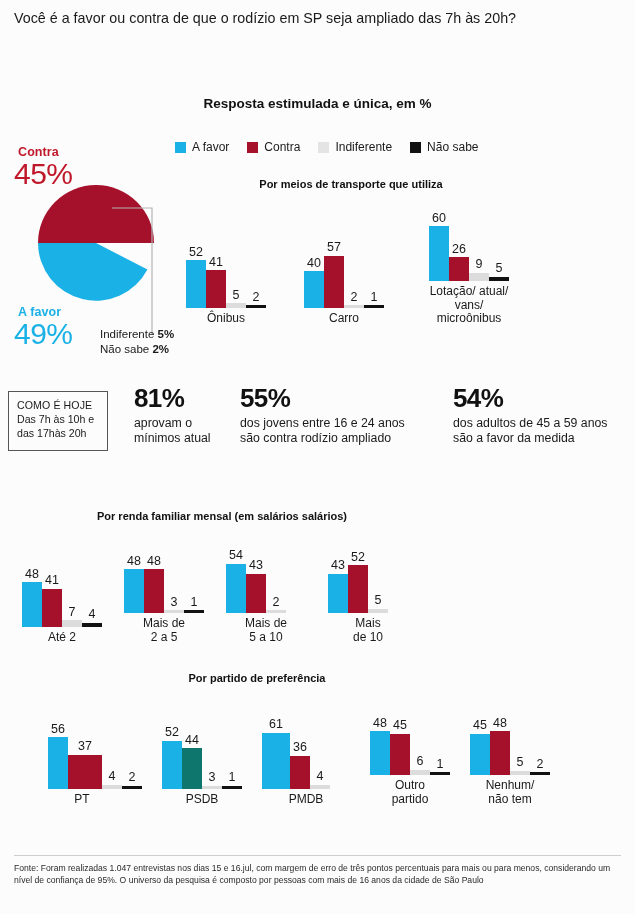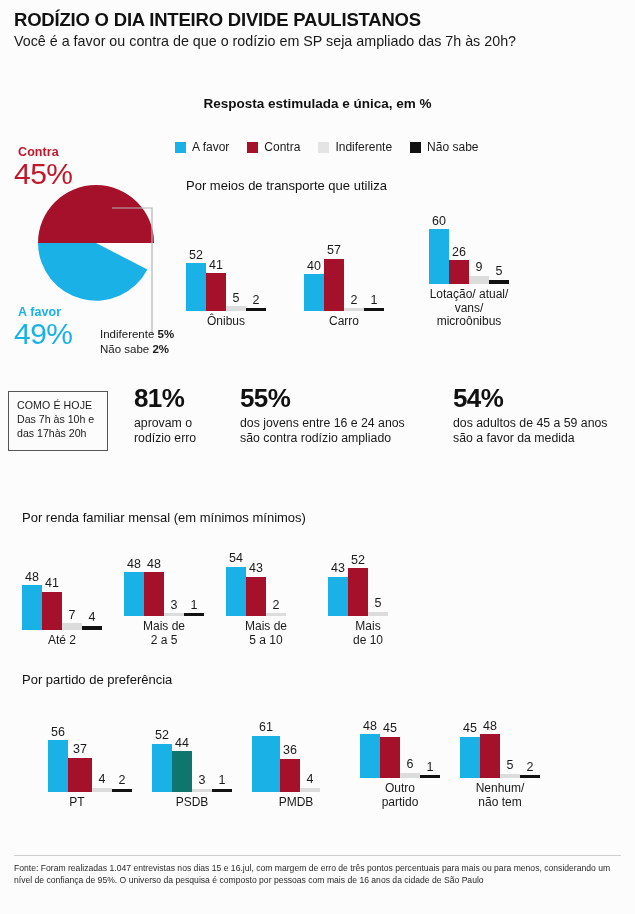--- a/index.html
+++ b/index.html
@@ -26,21 +26,21 @@
     font-weight: 400;
   }
 
   
   .resposta-title {
     text-align: center; font-size: 13.5px; font-weight: bold;
     color: #111; margin: 0; padding: 0;
     position: absolute; left: 0; right: 0; top: 96px;
   }
   .sect-title {
-    font-size: 13px; font-weight: normal; color: #111;
+    font-size: 11px; font-weight: bold; color: #111; text-align: center;
   }
 
   
   .legend {
     position: absolute; top: 140px; left: 175px;
     display: flex; align-items: center; gap: 0px;
     font-size: 12px;
   }
   .legend-item { display:flex; align-items:center; margin-right: 18px; }
   .legend-item:last-child { margin-right: 0; }
@@ -112,21 +112,20 @@
   }
   .footer {
     position:absolute; left:14px; top:862px; width:610px;
     font-size:8.6px; line-height:1.45; color:#2a2a2a;
   }
 </style>
 </head>
 <body>
 
 <div class="header">
-  <h1 class="headline">RODÍZIO O DIA INTEIRO DIVIDE PAULISTANOS</h1>
   <p class="subhead">Você é a favor ou contra de que o rodízio em SP seja ampliado das 7h às 20h?</p>
 </div>
 
 <div class="resposta-title">Resposta estimulada e única, em %</div>
 
 <div class="legend" id="legend">
     <div class="legend-item">
       <span class="legend-sw" style="background: rgb(25, 177, 230);"></span>
       <span class="legend-label">A favor</span>
     </div>
@@ -256,36 +255,36 @@
 <div class="stats-band">
   <div class="como-box">
     <div class="ttl">COMO É HOJE</div>
     <div>Das 7h às 10h e</div>
     <div>das 17hàs 20h</div>
   </div>
 
   <div class="stat" style="left:134px; width:105px;">
     <div class="stat-num">81%</div>
     <div class="stat-txt">aprovam o
-rodízio erro</div>
+mínimos atual</div>
   </div>
   <div class="stat" style="left:240px; width:195px;">
     <div class="stat-num">55%</div>
     <div class="stat-txt">dos jovens entre 16 e 24 anos
 são contra rodízio ampliado</div>
   </div>
   <div class="stat" style="left:453px; width:185px;">
     <div class="stat-num">54%</div>
     <div class="stat-txt">dos adultos de 45 a 59 anos
 são a favor da medida</div>
   </div>
 </div>
 
 <div class="chart-block" id="chart-renda" style="left:22px; top:510px; width:400px;">
-  <div class="chart-title sect-title">Por renda familiar mensal (em mínimos mínimos)</div>
+  <div class="chart-title sect-title">Por renda familiar mensal (em salários salários)</div>
   <div class="groups" style="gap:22px; padding-top:26px;">
       <div class="group">
         <div class="bars" style="height: 59.2px;">
           <div class="bar-col" style="width: 20px;">
             <div class="bar" style="height: 44.16px; background: rgb(25, 177, 230);">
               <span class="bar-val">48</span>
             </div>
           </div>
           <div class="bar-col" style="width: 20px;">
             <div class="bar" style="height: 37.72px; background: rgb(165, 17, 43);">
@@ -381,21 +380,21 @@
 <div class="chart-block" id="chart-partido" style="left:22px; top:672px; width:470px;">
   <div class="chart-title sect-title">Por partido de preferência</div>
   <div class="groups" style="gap:20px; padding-top:26px;">
       <div class="group">
         <div class="bars" style="height: 59.2px; margin-left: 26px;">
           <div class="bar-col" style="width: 20px;">
             <div class="bar" style="height: 51.52px; background: rgb(25, 177, 230);">
               <span class="bar-val">56</span>
             </div>
           </div>
-          <div class="bar-col" style="width: 24px;">
+          <div class="bar-col" style="width: 34px;">
             <div class="bar" style="height: 34.04px; background: rgb(165, 17, 43);">
               <span class="bar-val">37</span>
             </div>
           </div>
           <div class="bar-col" style="width: 20px;">
             <div class="bar" style="height: 3.68px; background: rgb(220, 220, 220);">
               <span class="bar-val">4</span>
             </div>
           </div>
           <div class="bar-col" style="width: 20px;">

